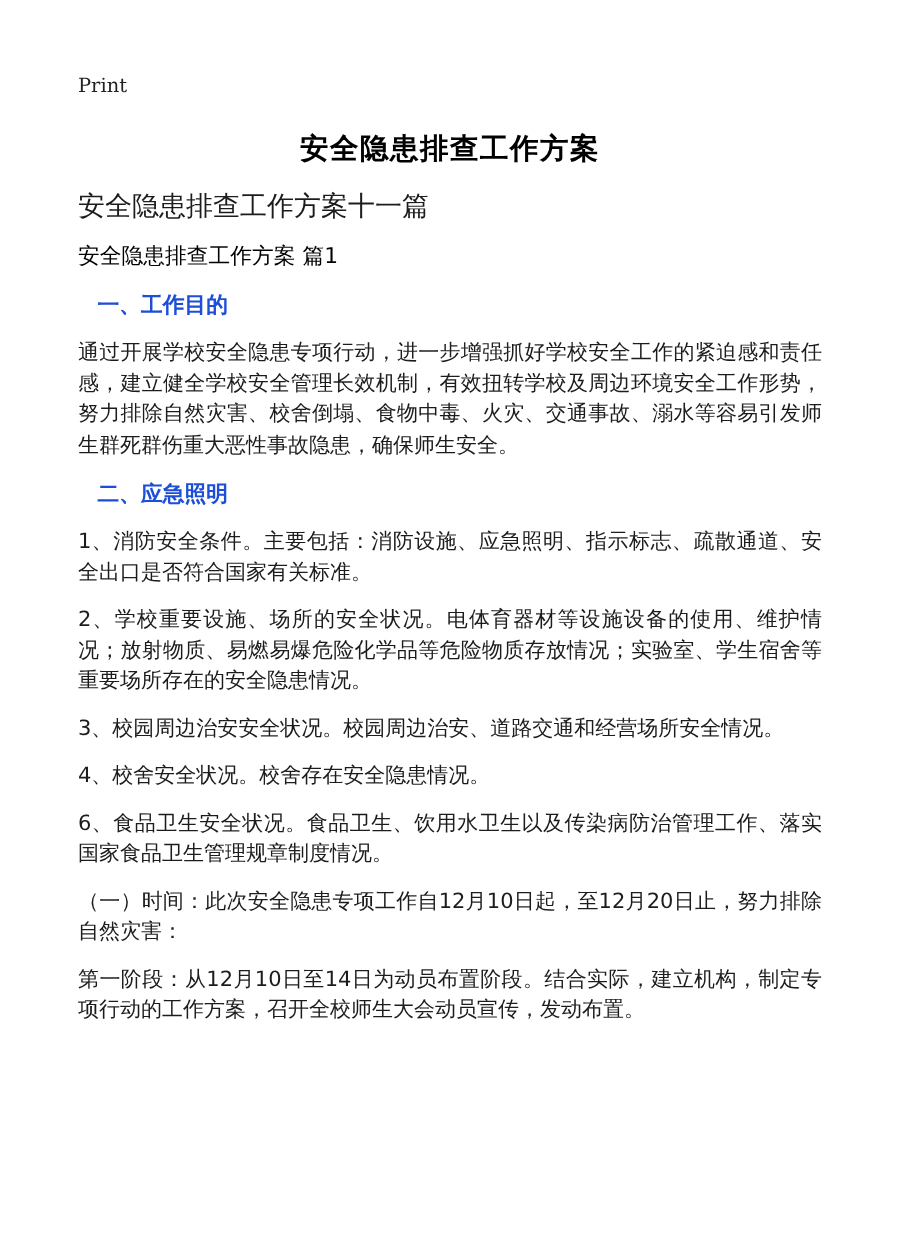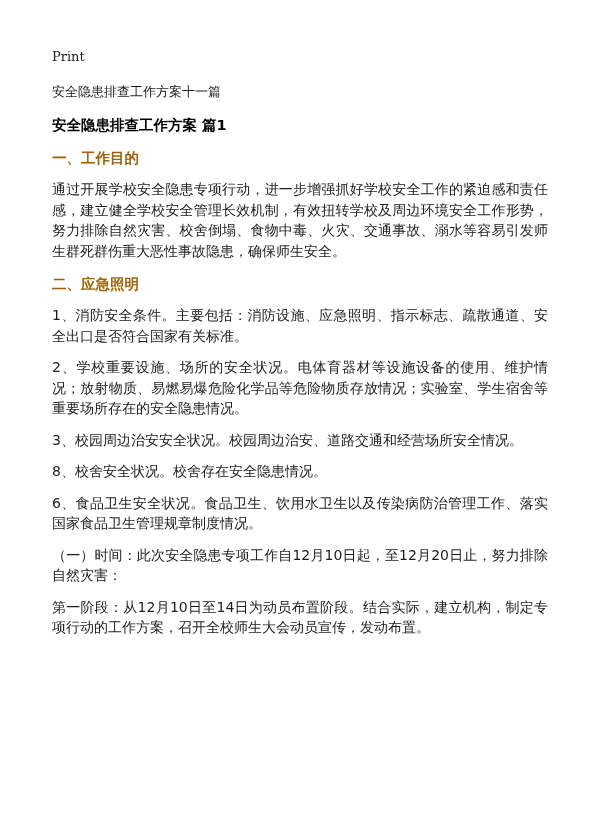--- a/index.html
+++ b/index.html
@@ -29,68 +29,70 @@
     margin-top: 21px;
     text-align: center;
     font-size: 19px;
     line-height: 24px;
     font-weight: bold;
     color: #000000;
     letter-spacing: 1px;
   }
   .doc-subtitle {
     margin-top: 17px;
-    font-size: 13px;
+    font-size: 18px;
     line-height: 20px;
     color: #1c1c1c;
   }
   .article-heading {
     margin-top: 13px;
     font-size: 14.5px;
     line-height: 20px;
-    font-weight: bold;
+    font-weight: normal;
     color: #000000;
   }
   .section-heading {
     margin-top: 13px;
     font-size: 14.5px;
     line-height: 20px;
     font-weight: bold;
-    color: #a16207;
+    color: #1d4ed8;
+    margin-left: 13px;
   }
   .para {
     margin-top: 11px;
     font-size: 14px;
     line-height: 20.5px;
     text-align: justify;
     color: #1c1c1c;
     word-break: break-all;
   }
 </style>
 </head>
 <body>
 
 <div class="page">
 
   <a class="print-link">Print</a>
 
+  <h1 class="doc-title">安全隐患排查工作方案</h1>
 
   <p class="doc-subtitle">安全隐患排查工作方案十一篇</p>
 
   <h2 class="article-heading">安全隐患排查工作方案 篇1</h2>
 
   
   <h3 class="section-heading">一、工作目的</h3>
   <p class="para">通过开展学校安全隐患专项行动，进一步增强抓好学校安全工作的紧迫感和责任感，建立健全学校安全管理长效机制，有效扭转学校及周边环境安全工作形势，努力排除自然灾害、校舍倒塌、食物中毒、火灾、交通事故、溺水等容易引发师生群死群伤重大恶性事故隐患，确保师生安全。</p>
 
   
   <h3 class="section-heading">二、应急照明</h3>
   <p class="para">1、消防安全条件。主要包括：消防设施、应急照明、指示标志、疏散通道、安全出口是否符合国家有关标准。</p>
   <p class="para">2、学校重要设施、场所的安全状况。电体育器材等设施设备的使用、维护情况；放射物质、易燃易爆危险化学品等危险物质存放情况；实验室、学生宿舍等重要场所存在的安全隐患情况。</p>
   <p class="para">3、校园周边治安安全状况。校园周边治安、道路交通和经营场所安全情况。</p>
-  <p class="para">8、校舍安全状况。校舍存在安全隐患情况。</p>
+  <p class="para">4、校舍安全状况。校舍存在安全隐患情况。</p>
   <p class="para">6、食品卫生安全状况。食品卫生、饮用水卫生以及传染病防治管理工作、落实国家食品卫生管理规章制度情况。</p>
 
   
   <p class="para">（一）时间：此次安全隐患专项工作自12月10日起，至12月20日止，努力排除自然灾害：</p>
   <p class="para">第一阶段：从12月10日至14日为动员布置阶段。结合实际，建立机构，制定专项行动的工作方案，召开全校师生大会动员宣传，发动布置。</p>
 
 </div>
 
 </body></html>

